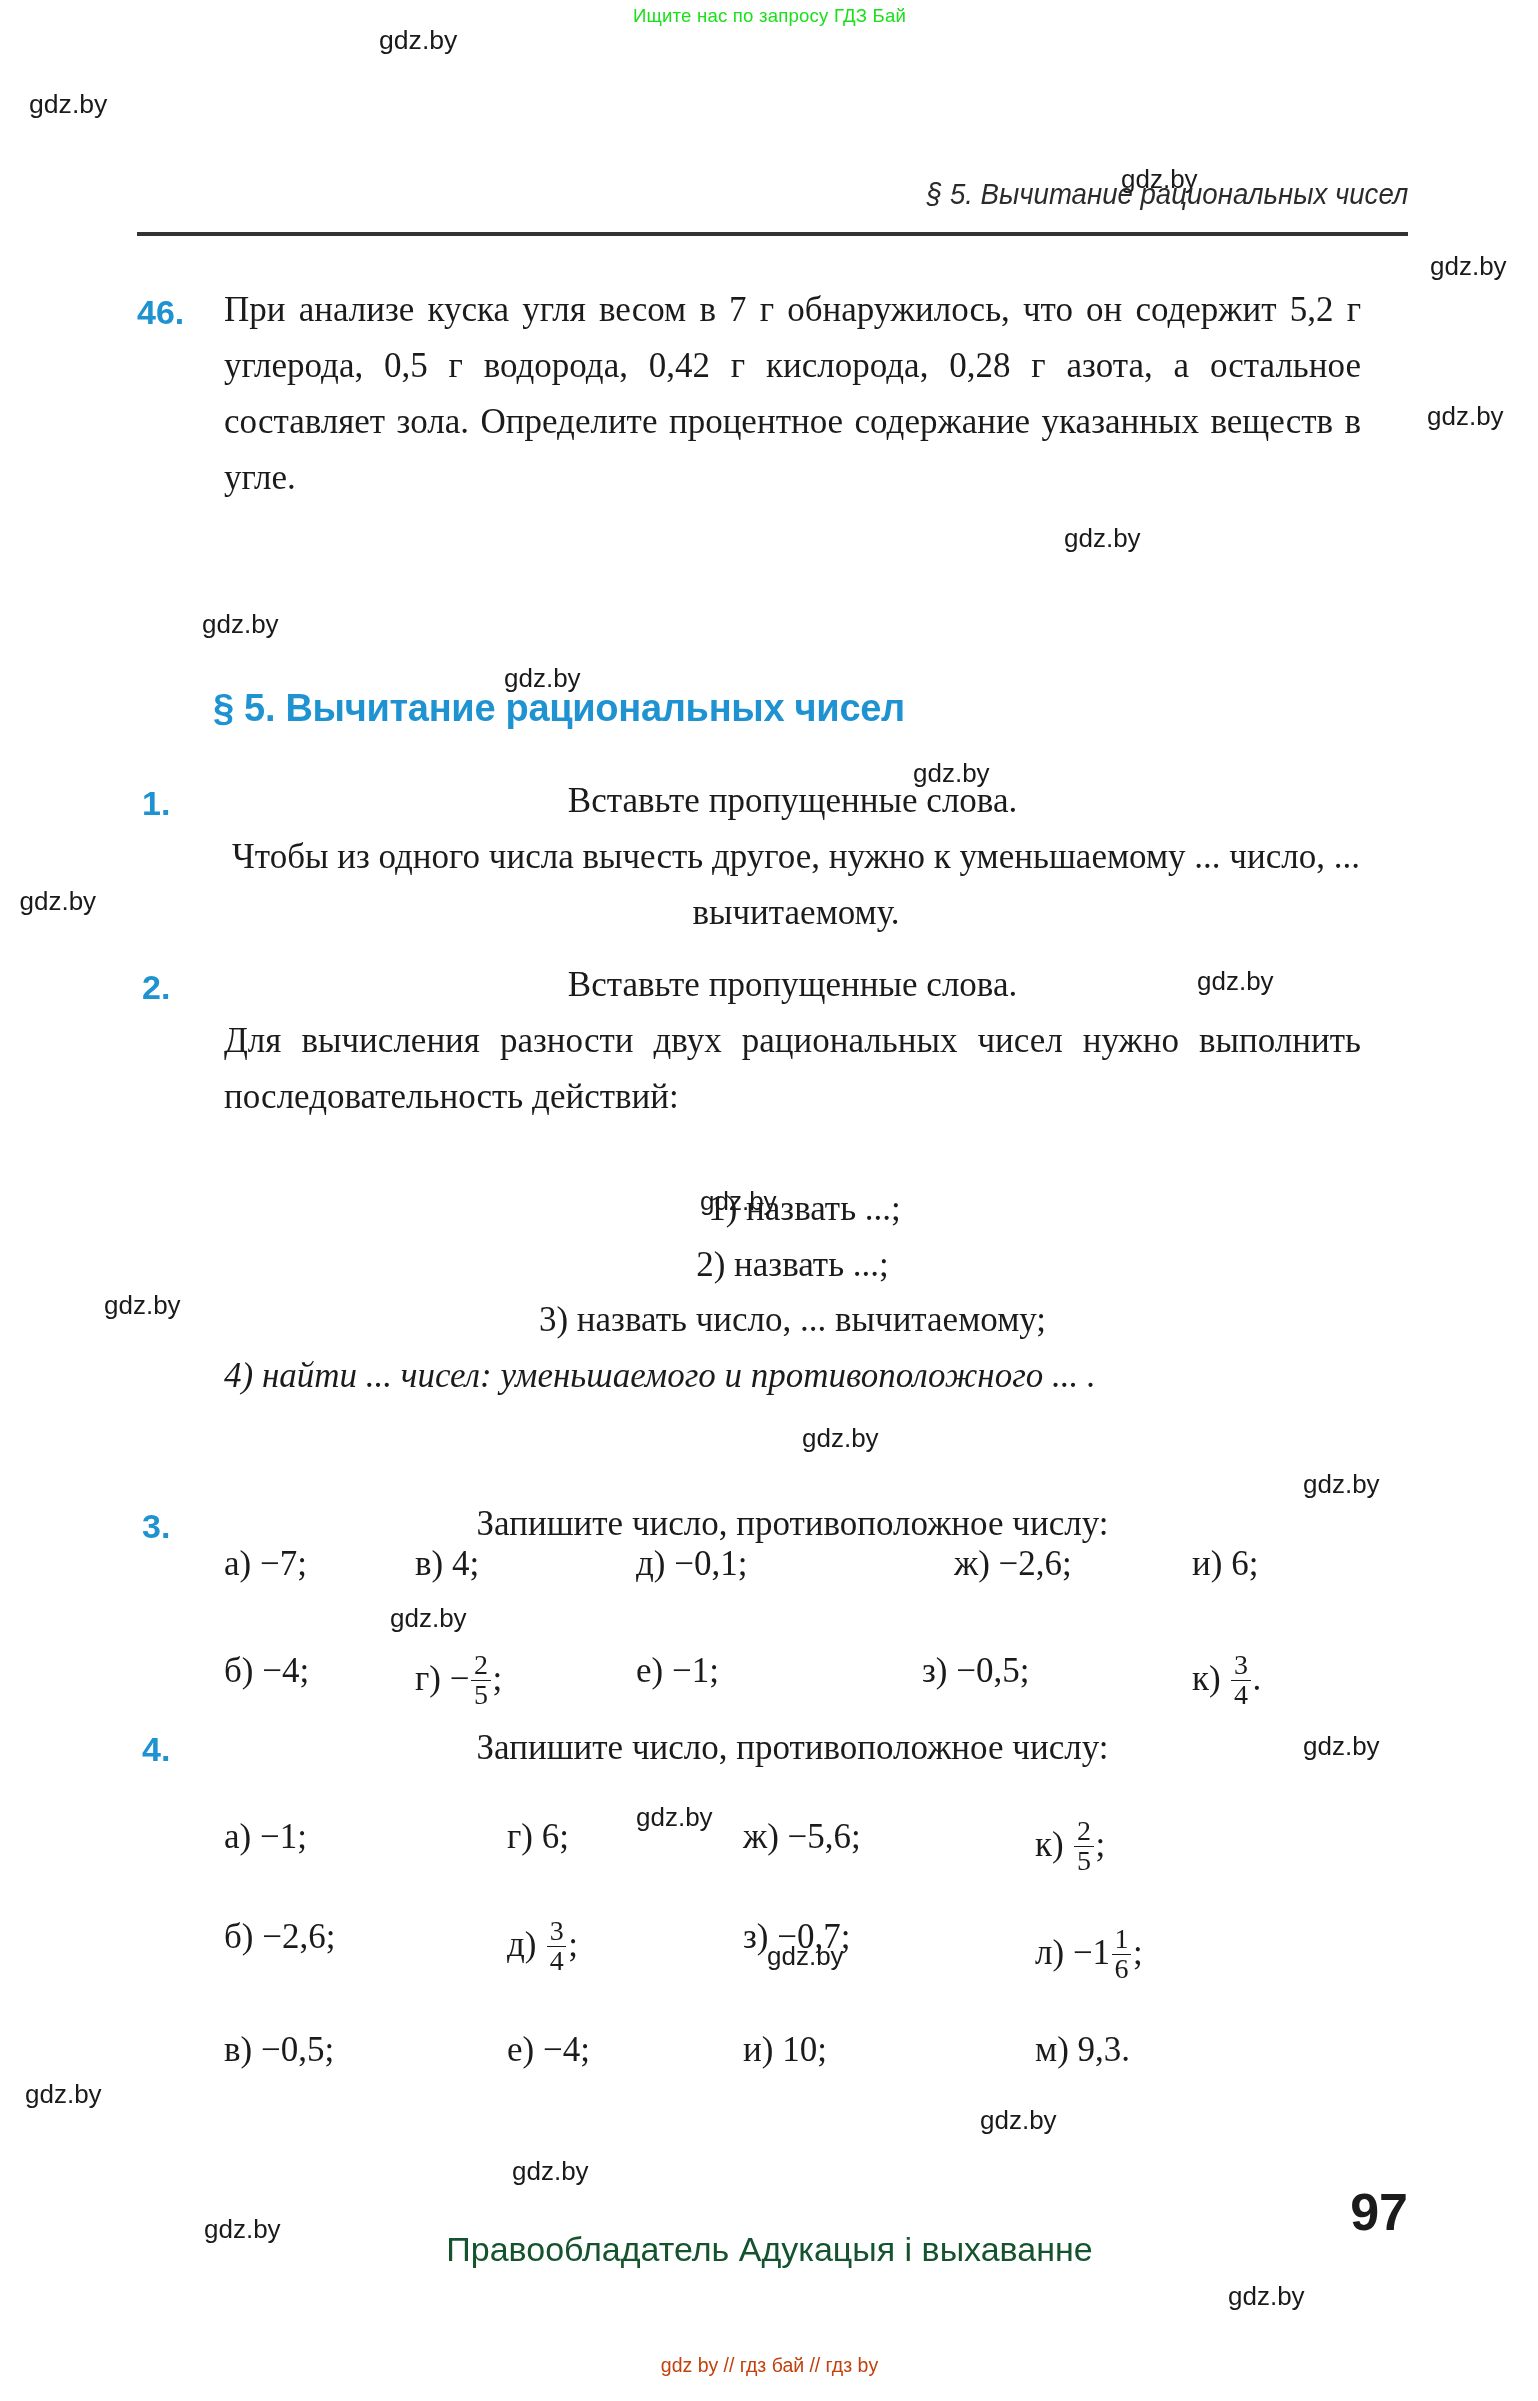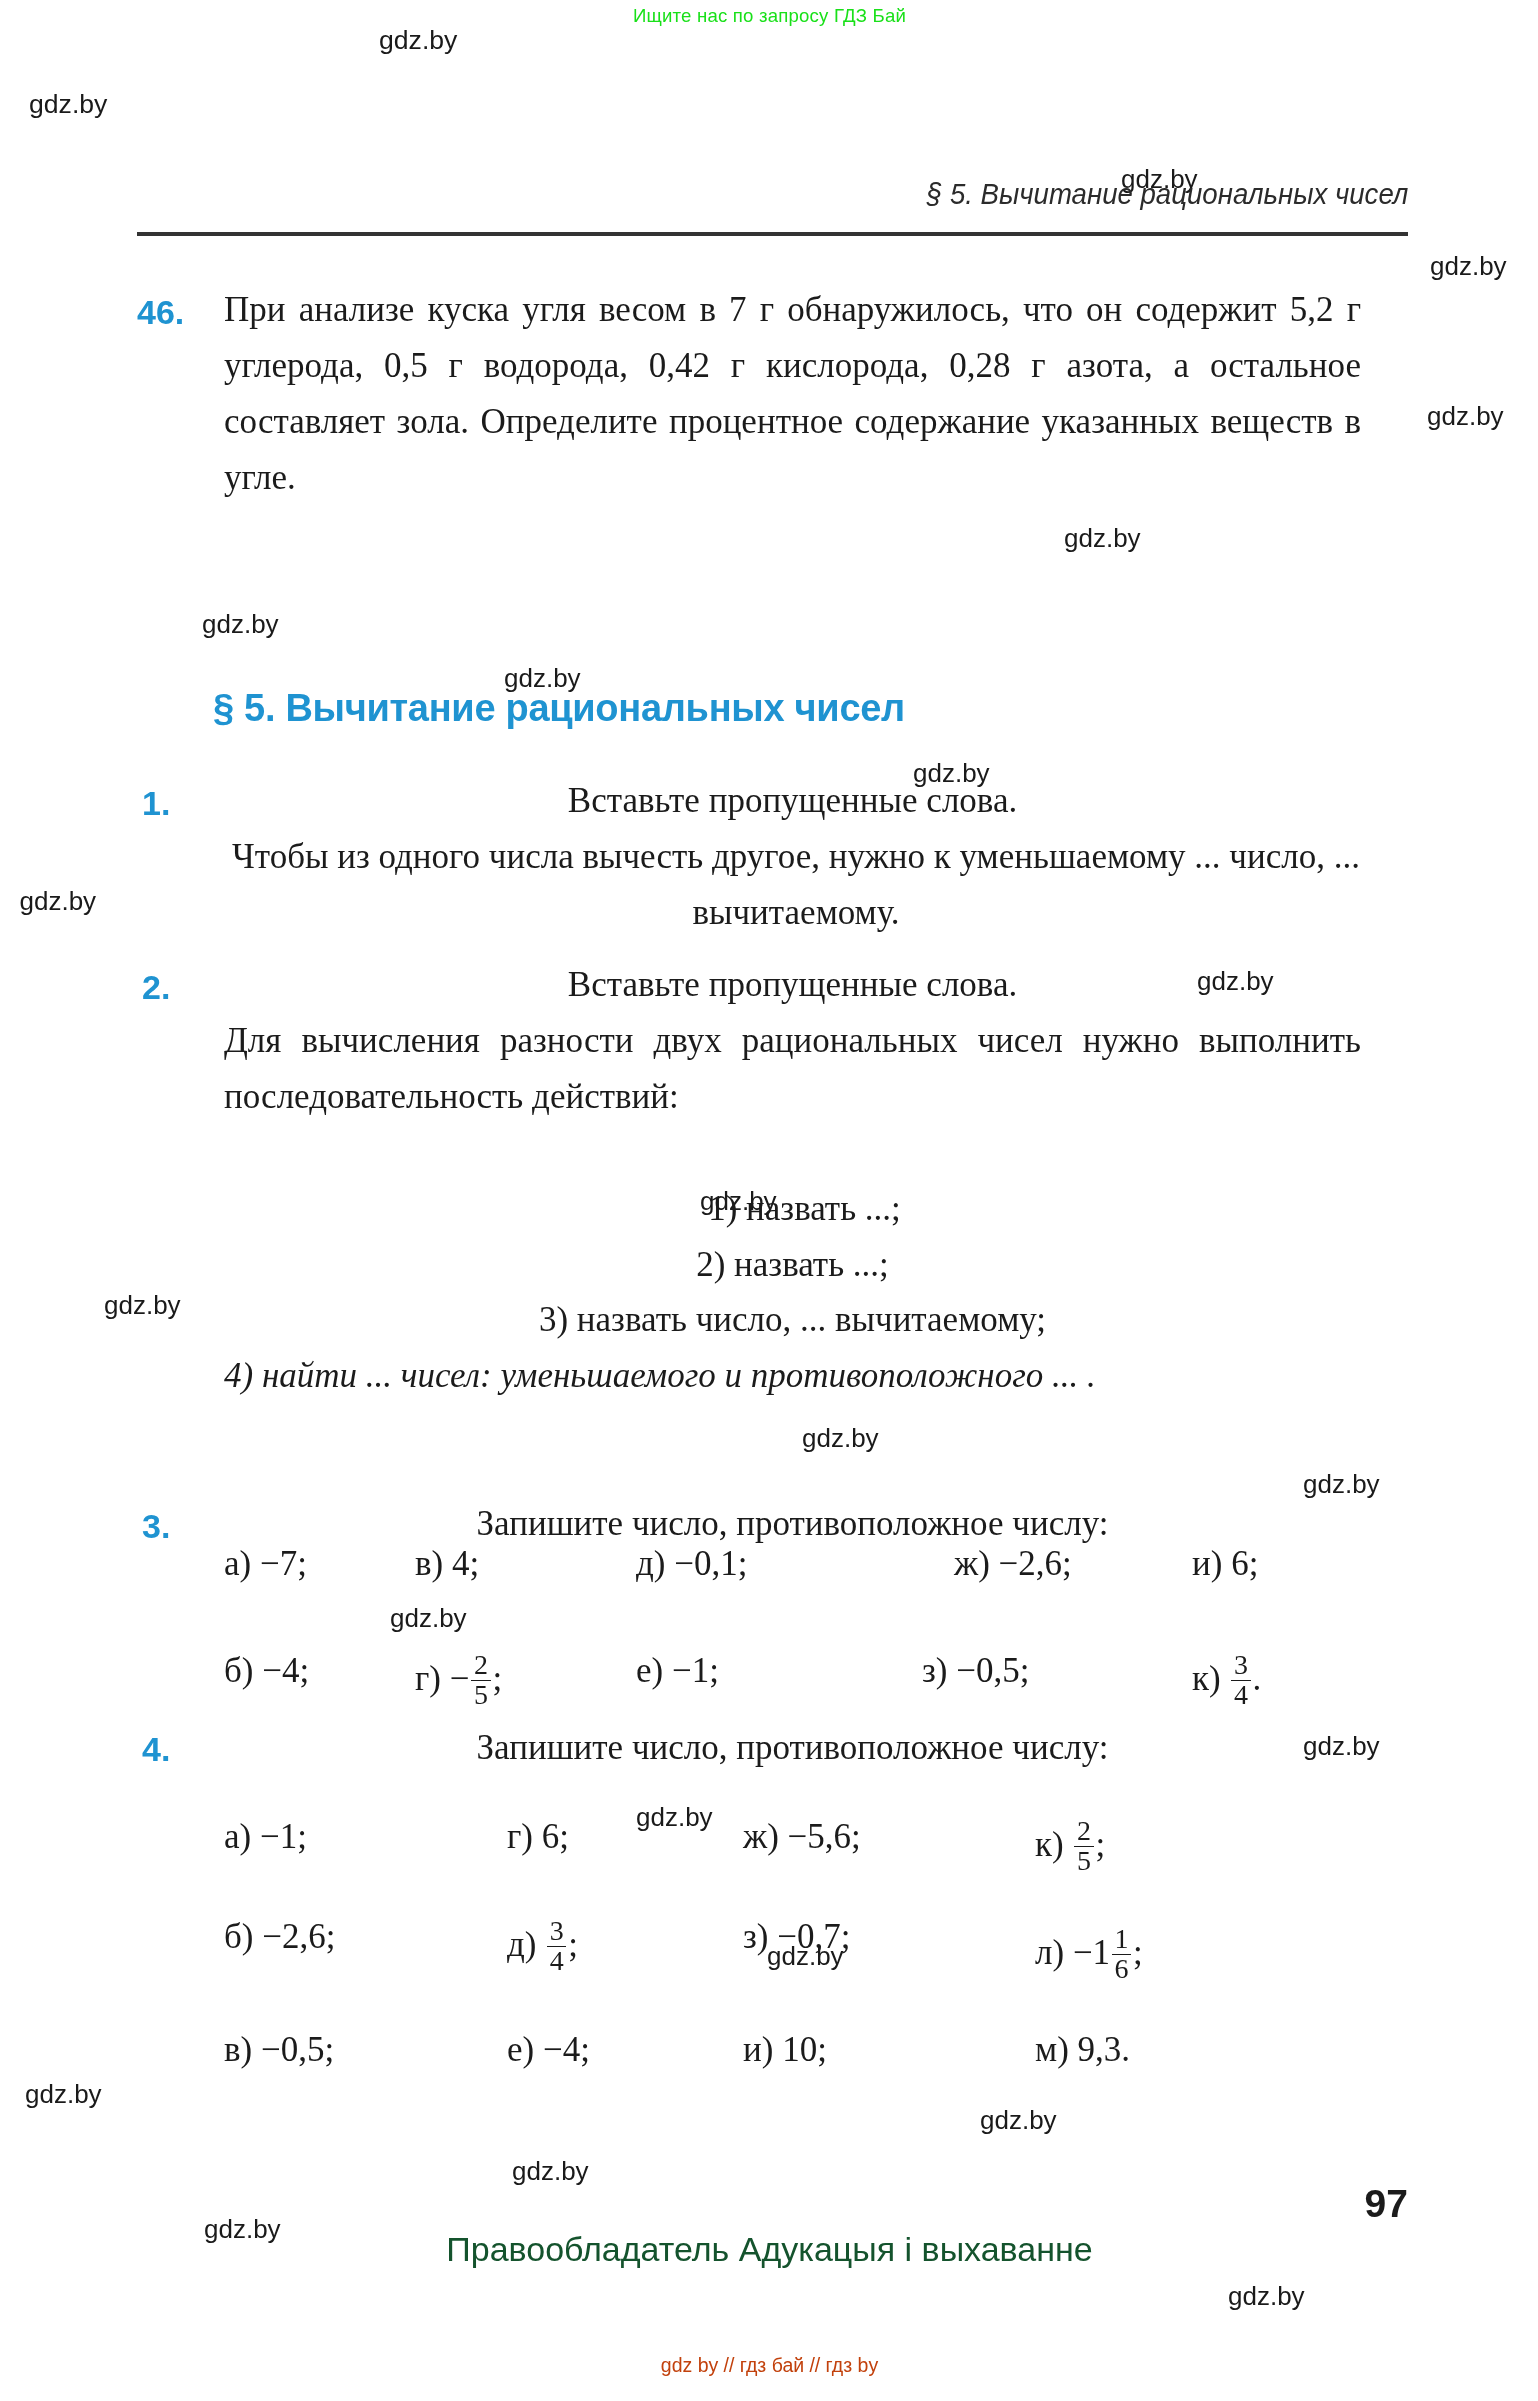--- a/index.html
+++ b/index.html
@@ -107,21 +107,21 @@
   .frac .de { display: block; padding: 0 2.7px; border-top: 1.8px solid #1b1b1b; }
   .mixed { display: inline-block; }
 
   
   .pageno {
     position: absolute;
     right: 131px;
     top: 2182px;
     font-family: "Liberation Sans", sans-serif;
     font-weight: bold;
-    font-size: 39px;
+    font-size: 52px;
     color: #1b1b1b;
   }
   .copyright {
     position: absolute;
     left: 0; right: 0;
     top: 2230px;
     text-align: center;
     font-family: "Liberation Sans", sans-serif;
     font-size: 34px;
     color: #14532d;

